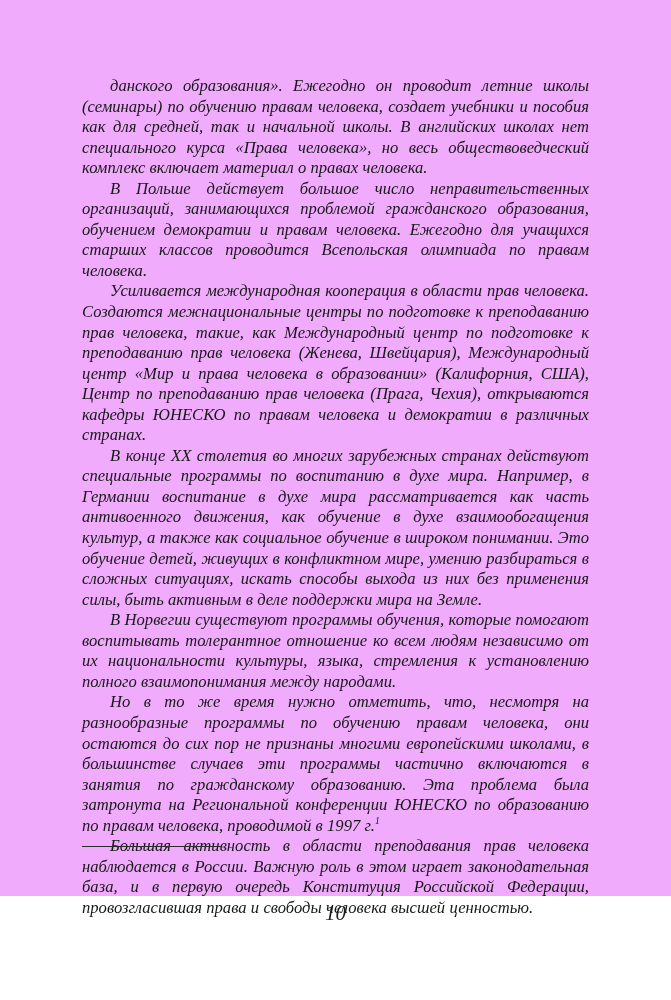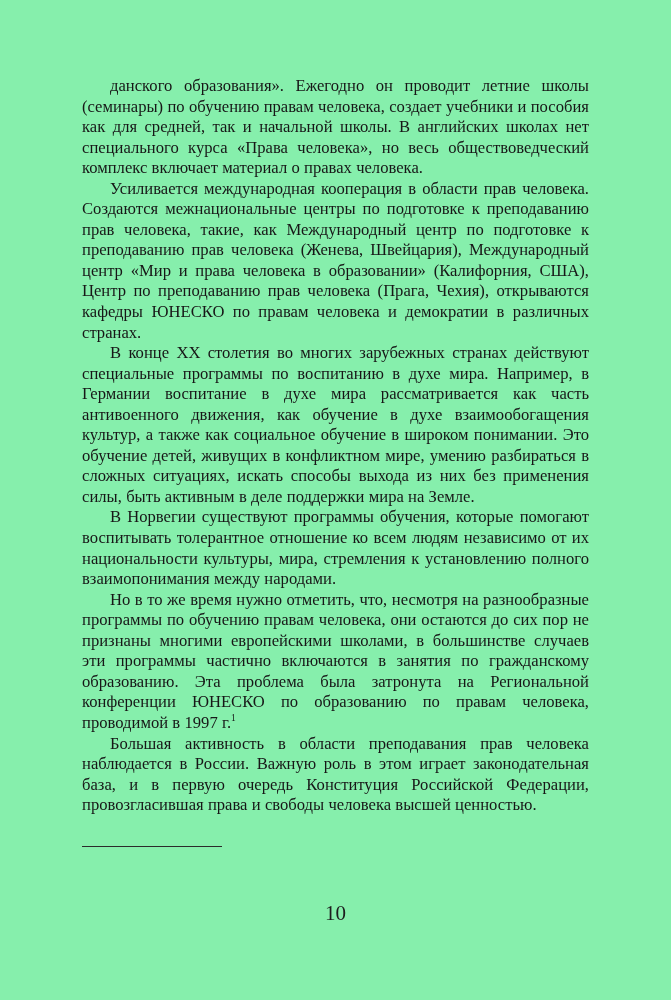--- a/index.html
+++ b/index.html
@@ -13,22 +13,23 @@
     position: relative;
     overflow: hidden;
     font-family: "Liberation Serif", "DejaVu Serif", serif;
     color: #1a1a1a;
   }
   .page {
     position: absolute;
     left: 0;
     top: 0;
     width: 671px;
-    height: 1000px;
-    background: #86efac;
+    height: 896px;
+    background: #f0abfc;
+    font-style: italic;
   }
   .textblock {
     position: absolute;
     left: 82px;
     top: 76px;
     width: 507px;
   }
   p.para {
     margin: 0;
     padding: 0;
@@ -85,23 +86,24 @@
     color: #1d1d1d;
   }
 </style>
 </head>
 <body>
 
 <div class="page">
 
   <div class="textblock">
     <p class="para">данского образования». Ежегодно он проводит летние школы (семинары) по обучению правам человека, создает учебники и пособия как для средней, так и начальной школы. В английских школах нет специального курса «Права человека», но весь обществоведческий комплекс включает материал о правах человека.</p>
+    <p class="para">В Польше действует большое число неправительственных организаций, занимающихся проблемой гражданского образования, обучением демократии и правам человека. Ежегодно для учащихся старших классов проводится Всепольская олимпиада по правам человека.</p>
     <p class="para">Усиливается международная кооперация в области прав человека. Создаются межнациональные центры по подготовке к преподаванию прав человека, такие, как Международный центр по подготовке к преподаванию прав человека (Женева, Швейцария), Международный центр «Мир и права человека в образовании» (Калифорния, США), Центр по преподаванию прав человека (Прага, Чехия), открываются кафедры ЮНЕСКО по правам человека и демократии в различных странах.</p>
     <p class="para">В конце XX столетия во многих зарубежных странах действуют специальные программы  по воспитанию в духе мира. Например, в Германии воспитание в духе мира рассматривается как часть антивоенного движения, как обучение в духе взаимообогащения культур, а также как социальное обучение в широком понимании. Это обучение детей, живущих в конфликтном мире, умению разбираться в сложных ситуациях, искать способы выхода из них без применения силы, быть активным в деле поддержки мира на Земле.</p>
-    <p class="para">В Норвегии существуют программы обучения, которые помогают воспитывать толерантное отношение ко всем людям независимо от их национальности культуры, мира, стремления к установлению полного взаимопонимания между народами.</p>
+    <p class="para">В Норвегии существуют программы обучения, которые помогают воспитывать толерантное отношение ко всем людям независимо от их национальности культуры, языка, стремления к установлению полного взаимопонимания между народами.</p>
     <p class="para"><span>Но в то же время нужно отметить, что, несмотря на разнообразные программы по обучению правам человека, они остаются до сих пор не признаны многими европейскими школами, в большинстве случаев эти программы частично включаются в занятия по гражданскому образованию. Эта проблема была затронута на Региональной конференции ЮНЕСКО по образованию по правам человека, проводимой  в 1997 г.</span><span class="sup-note">1</span></p>
     <p class="para">Большая активность в области преподавания прав человека наблюдается в России. Важную роль в этом играет законодательная база, и в первую очередь Конституция Российской Федерации, провозгласившая права и свободы человека высшей ценностью.</p>
   </div>
 
   <div class="footnote-sep"></div>
 
 
   <div class="page-number">10</div>
 
 </div>

